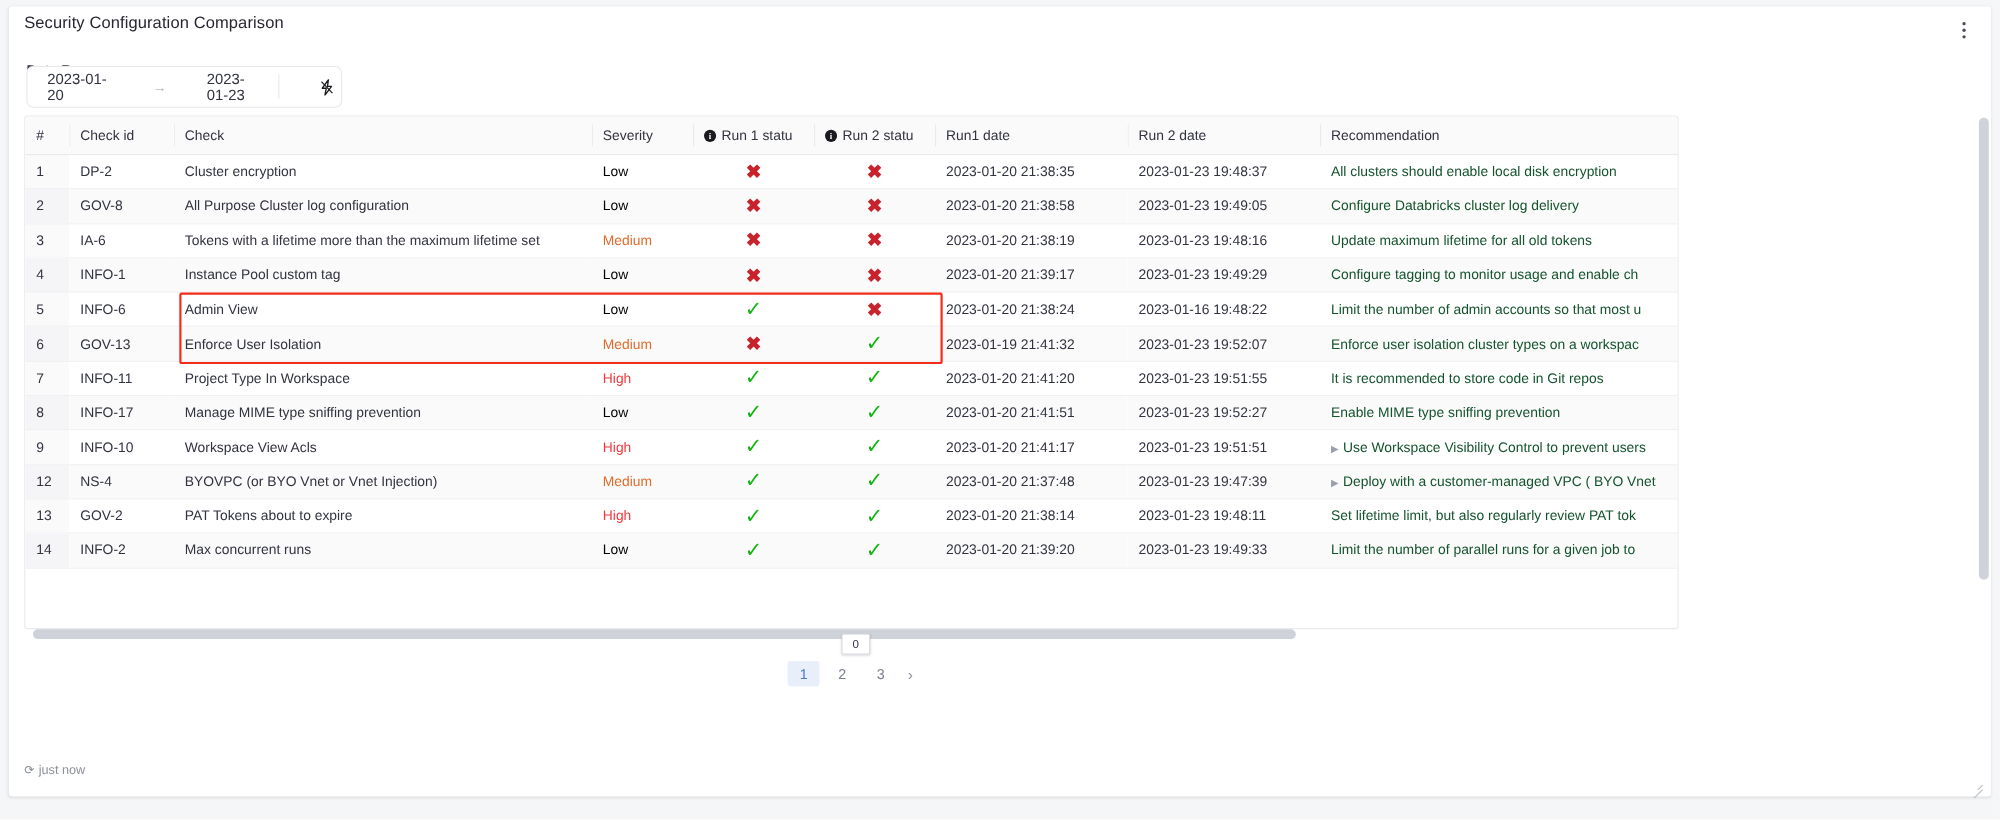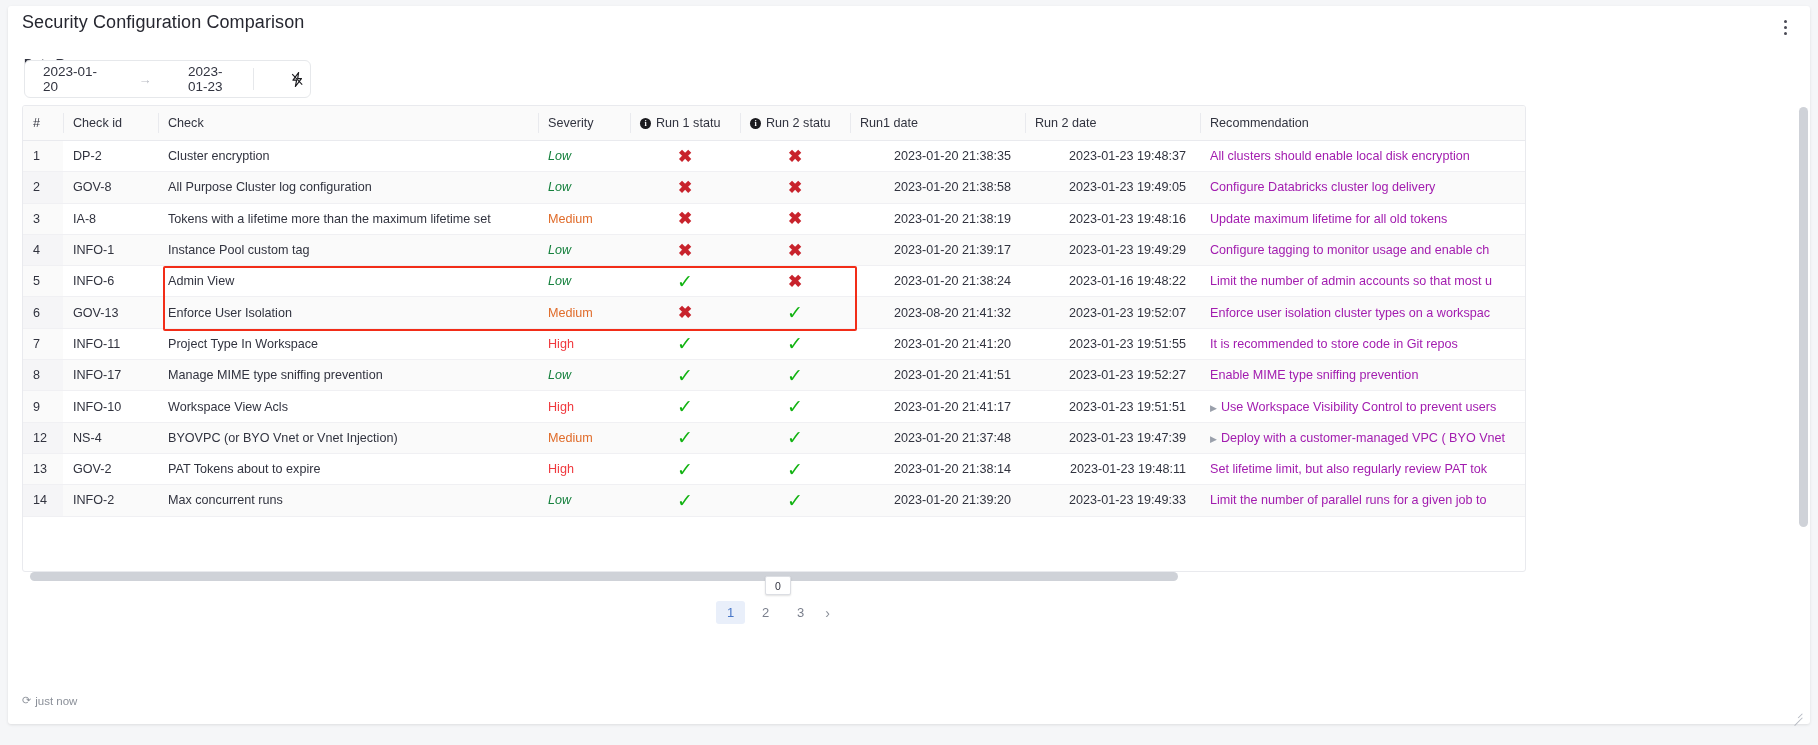--- a/index.html
+++ b/index.html
@@ -11,21 +11,21 @@
     overflow:hidden;
   }
   .card{
     position:absolute;left:8px;top:6px;width:1802px;height:718px;
     background:#ffffff;border-radius:3px;
     box-shadow:0 1px 3px rgba(0,0,0,.10);
   }
   
   .title{
     position:absolute;left:14px;top:6px;
-    font-size:18px;color:#262730;font-weight:400;letter-spacing:.1px;
+    font-size:15px;color:#262730;font-weight:400;letter-spacing:.1px;
   }
   .kebab{
     position:absolute;right:16px;top:8px;width:18px;height:26px;
     display:flex;flex-direction:column;align-items:center;justify-content:center;gap:3px;
     cursor:pointer;
   }
   .kebab i{display:block;width:3px;height:3px;border-radius:50%;background:#4a4a55;}
 
   .daterange-label{
     position:absolute;left:16px;top:50px;font-size:13px;color:#31333f;font-weight:700;
@@ -69,30 +69,30 @@
   tbody tr:nth-child(even) td.col-idx{background:#f5f5f7 !important;}
   .col-checkid{width:95px;}
   .col-check{width:380px;}
   .col-sev{width:92px;}
   .col-r1{width:110px;}
   .col-r2{width:110px;}
   .col-d1{width:175px;}
   .col-d2{width:175px;}
   .col-rec{width:auto;}
 
-  .sev-Low{color:#15803d;font-style:italic;}
+  .sev-Low{color:#000000;}
   .sev-Medium{color:#e06c2b;}
   .sev-High{color:#f0393e;}
 
   .status{display:block;text-align:center;font-size:17px;line-height:1;font-weight:700;}
   .st-fail{color:#c8232c;}
   .st-pass{color:#12b312;font-weight:400;font-size:19px;}
 
-  .date-cell{text-align:right;padding-right:14px;}
-  .rec{color:#a21caf;}
+  .date-cell{padding-right:14px;}
+  .rec{color:#14532d;}
   .rec-marker{color:#9aa0ab;font-size:9px;margin-right:4px;}
   .info-ic{
     display:inline-block;width:11px;height:11px;border-radius:50%;
     background:#1b1b1f;color:#fff;font-size:8px;line-height:11px;text-align:center;
     margin-right:5px;vertical-align:1px;font-weight:700;font-family:"Liberation Serif",serif;
   }
 
   
   .vscroll{
     position:absolute;right:2px;top:101px;width:9px;height:460px;
@@ -232,21 +232,21 @@
             </td>
             <td>
               <span class="status st-fail">✖</span>
             </td>
             <td class="date-cell">2023-01-20 21:38:58</td>
             <td class="date-cell">2023-01-23 19:49:05</td>
             <td><span class="rec">Configure Databricks cluster log delivery</span></td>
           </tr>
           <tr>
             <td class="col-idx">3</td>
-            <td>IA-8</td>
+            <td>IA-6</td>
             <td>Tokens with a lifetime more than the maximum lifetime set</td>
             <td><span class="sev-Medium">Medium</span></td>
             <td>
               <span class="status st-fail">✖</span>
             </td>
             <td>
               <span class="status st-fail">✖</span>
             </td>
             <td class="date-cell">2023-01-20 21:38:19</td>
             <td class="date-cell">2023-01-23 19:48:16</td>
@@ -286,21 +286,21 @@
             <td class="col-idx">6</td>
             <td>GOV-13</td>
             <td>Enforce User Isolation</td>
             <td><span class="sev-Medium">Medium</span></td>
             <td>
               <span class="status st-fail">✖</span>
             </td>
             <td>
               <span class="status st-pass">✓</span>
             </td>
-            <td class="date-cell">2023-08-20 21:41:32</td>
+            <td class="date-cell">2023-01-19 21:41:32</td>
             <td class="date-cell">2023-01-23 19:52:07</td>
             <td><span class="rec">Enforce user isolation cluster types on a workspac</span></td>
           </tr>
           <tr>
             <td class="col-idx">7</td>
             <td>INFO-11</td>
             <td>Project Type In Workspace</td>
             <td><span class="sev-High">High</span></td>
             <td>
               <span class="status st-pass">✓</span>

